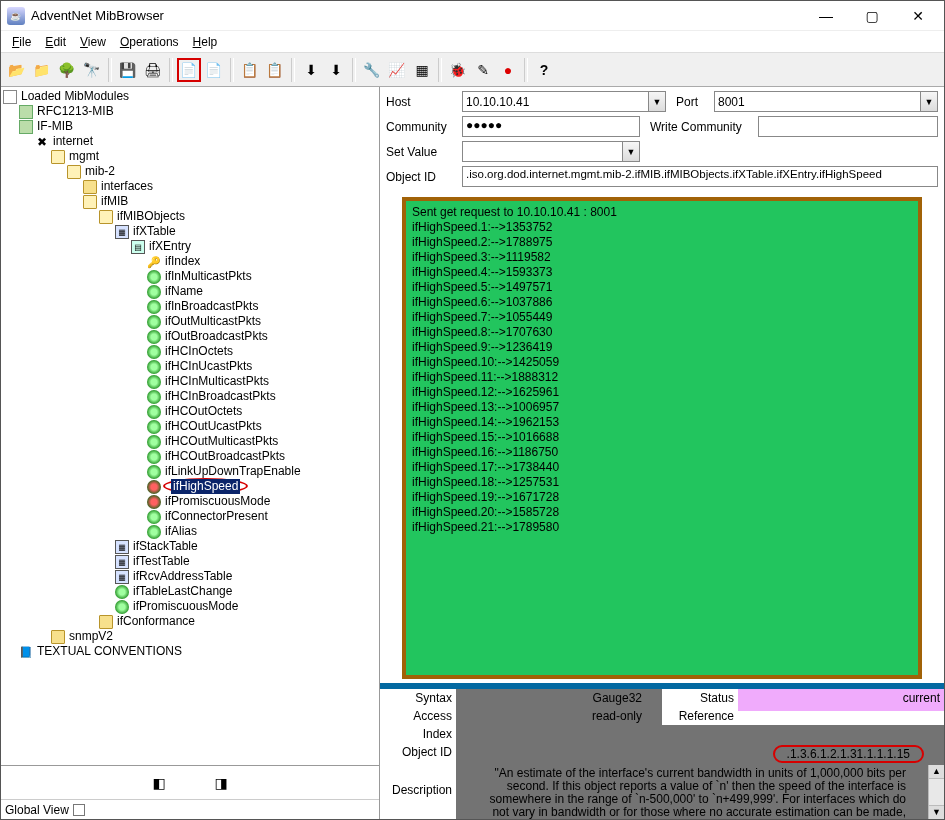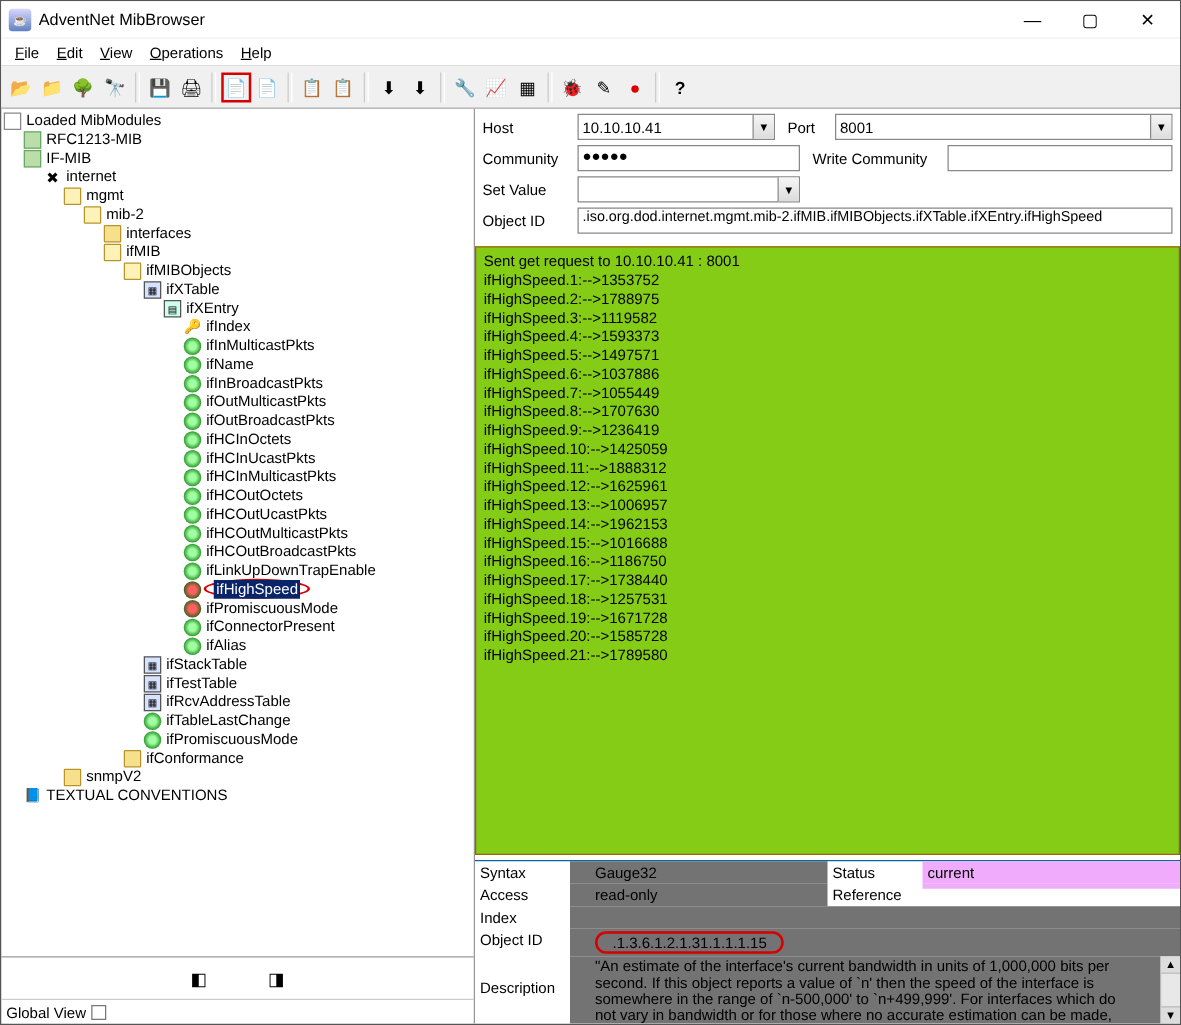--- a/index.html
+++ b/index.html
@@ -40,22 +40,22 @@
   .left-bottom .gbrow { height:20px; display:flex; align-items:center; padding-left:4px; gap:4px; border-top:1px solid #ccc;text-align:right; }
   .right { flex:1; display:flex; flex-direction:column; overflow:hidden; }
   .formarea { padding:4px 6px 2px 6px; }
   .formrow { display:flex; align-items:center; margin-bottom:4px; gap:4px; }
   .formrow .lab { width:72px; font-size:12px; }
   .formrow .lab2 { width:110px; font-size:12px; padding-left:6px; }
   .combo, .txt { height:21px; border:1px solid #888; background:#fff; font-size:12px; padding:1px 3px; }
   .combo { display:flex; align-items:center; position:relative; }
   .combo .val { flex:1; overflow:hidden; }
   .combo .dd { width:17px; height:19px; background:linear-gradient(#f6f6f6,#dcdcdc); border-left:1px solid #888; display:flex; align-items:center; justify-content:center; font-size:9px; position:absolute; right:0; top:0; }
-  .resultbox { flex:1; margin:4px 0; border:1px solid #a16207; background:#84cc16; padding:4px 6px; font-size:12px; line-height:15px; overflow:auto; white-space:pre; }
-  .detailgrid { border-top:1px solid #0369a1; padding:0; }
+  .resultbox { flex:1; margin:4px 22px; border:4px solid #a16207; background:#22c55e; padding:4px 6px; font-size:12px; line-height:15px; overflow:auto; white-space:pre; }
+  .detailgrid { border-top:6px solid #0369a1; padding:0;text-align:right; }
   .drow { display:flex; align-items:flex-start; }
   .drow .dlab { width:76px; padding:2px 4px; font-size:12px; }
   .drow .dval { flex:1; padding:2px 20px; background:#737373; font-size:12px; min-height:18px; }
   .drow .dlab2 { width:76px; padding:2px 4px; font-size:12px; }
   .drow .dval2 { width:125px; padding:2px 4px; background:#f0abfc; font-size:12px; }
   .oid-circle { display:inline-block; border:2px solid #d60000; border-radius:12px; padding:0 12px; }
   .desc { font-size:11.5px; line-height:13px; height:54px; overflow:hidden; position:relative; }
   .descscroll { position:absolute; right:0; top:0; width:16px; height:100%; background:#e8e8e8; border-left:1px solid #bbb; }
   .descscroll .up, .descscroll .dn { height:14px; background:#ddd; display:flex; align-items:center; justify-content:center; font-size:9px; }
   .descscroll .up { border-bottom:1px solid #bbb; }
@@ -325,20 +325,33 @@
             <span class="sp"></span>
             <span class="sp"></span>
             <span class="sp"></span>
             <span class="sp"></span>
             <span class="sp"></span>
             <span class="sp"></span>
             <span class="sp"></span>
             <span class="sp"></span>
             <span class="sp"></span>
             <span class="ic ic-leaf"></span>
+            <span class="label">ifHCInBroadcastPkts</span>
+          </div>
+          <div class="row">
+            <span class="sp"></span>
+            <span class="sp"></span>
+            <span class="sp"></span>
+            <span class="sp"></span>
+            <span class="sp"></span>
+            <span class="sp"></span>
+            <span class="sp"></span>
+            <span class="sp"></span>
+            <span class="sp"></span>
+            <span class="ic ic-leaf"></span>
             <span class="label">ifHCOutOctets</span>
           </div>
           <div class="row">
             <span class="sp"></span>
             <span class="sp"></span>
             <span class="sp"></span>
             <span class="sp"></span>
             <span class="sp"></span>
             <span class="sp"></span>
             <span class="sp"></span>
@@ -527,21 +540,21 @@
           <span>Global View</span>
           <span class="checkbox"></span>
         </div>
       </div>
     </div>
 
     <div class="right">
       <div class="formarea">
         <div class="formrow">
           <div class="lab">Host</div>
-          <div class="combo" style="width:158px">
+          <div class="combo" style="width:204px">
               <span class="val">10.10.10.41</span>
               <span class="dd">▼</span>
             </div>
           <div class="lab2" style="width:40px">Port</div>
           <div class="combo" style="flex:1">
               <span class="val">8001</span>
               <span class="dd">▼</span>
             </div>
         </div>
         <div class="formrow">

